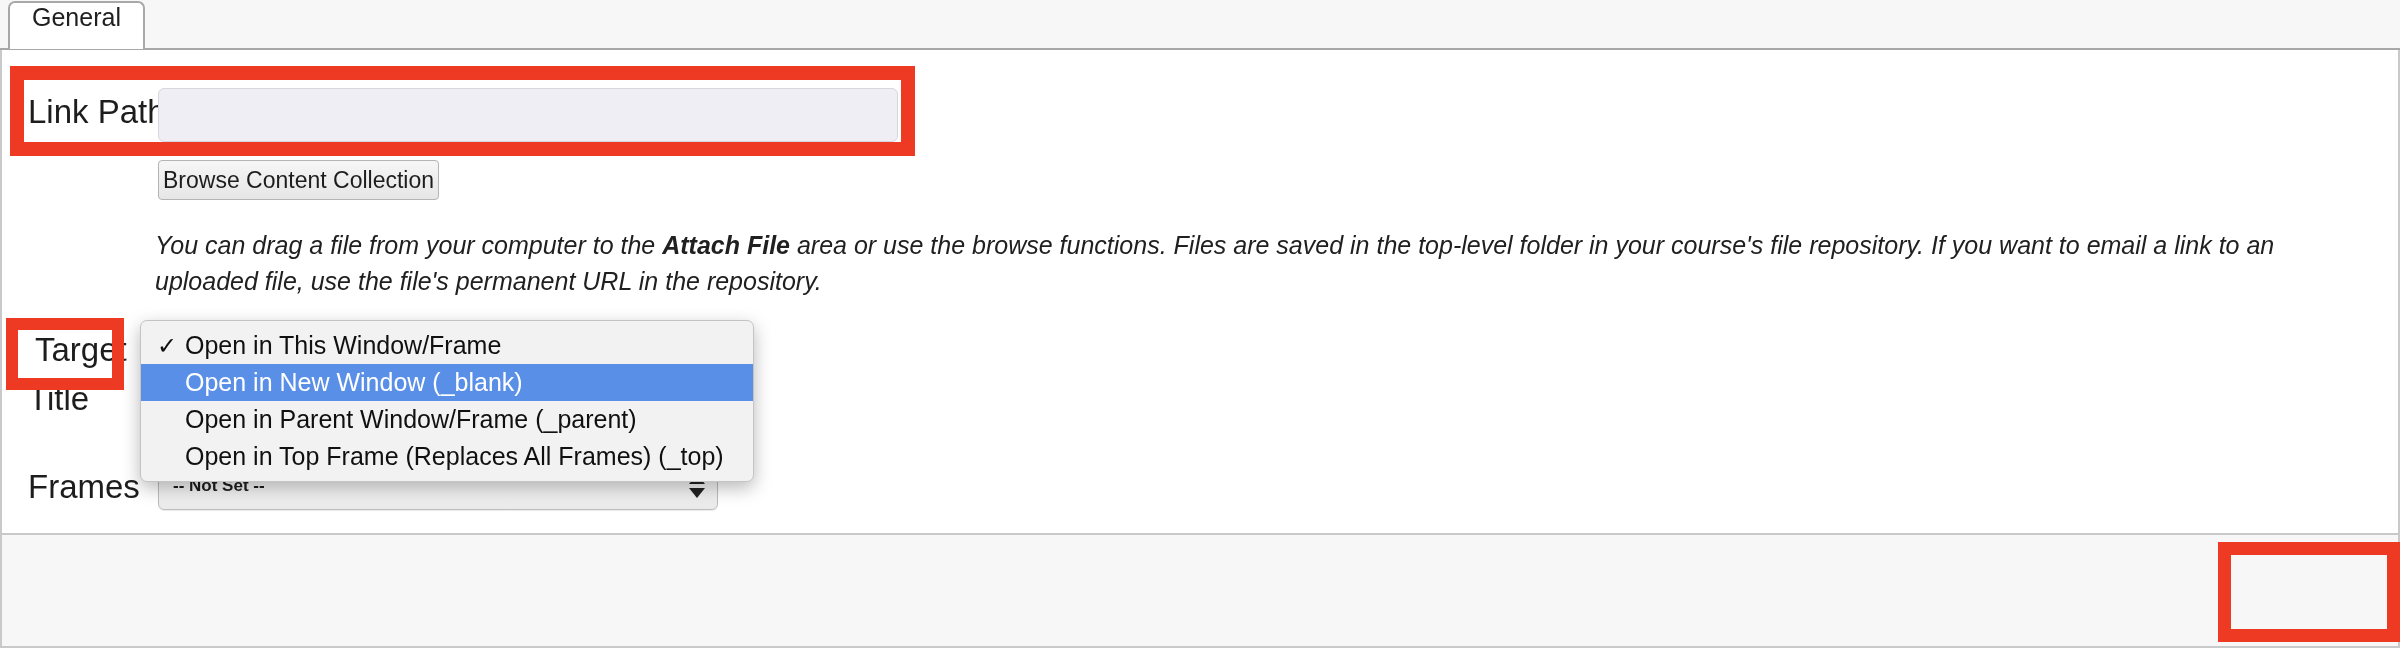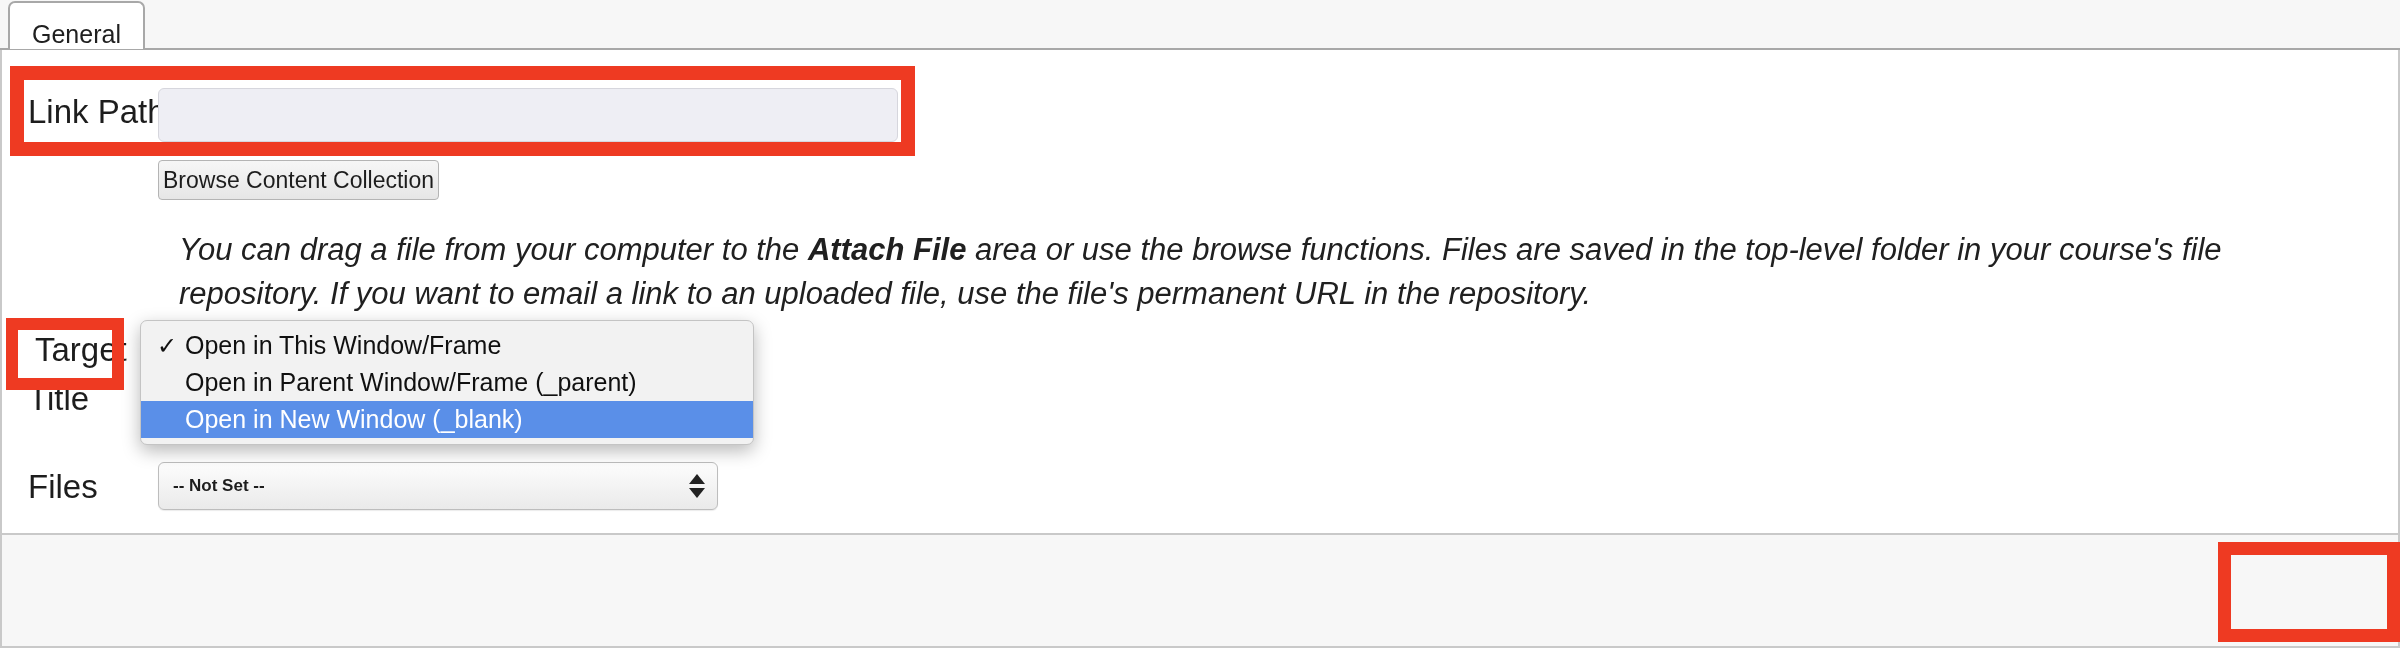--- a/index.html
+++ b/index.html
@@ -43,21 +43,21 @@
     left: 8px; top: 1px;
     height: 48px;
     min-width: 128px;
     padding: 0 22px;
     box-sizing: border-box;
     background: #ffffff;
     border: 2px solid #a8a8a8;
     border-bottom: none;
     border-radius: 7px 7px 0 0;
     display: flex;
-    align-items: flex-end;
+    align-items: flex-start;
     justify-content: center;
     font-size: 25px;
     color: #202020;
     z-index: 3;
   }
 
   
   .panel {
     position: absolute;
     left: 0; top: 50px;
@@ -118,25 +118,24 @@
     display: flex;
     align-items: center;
     font-family: "Liberation Sans", sans-serif;
     cursor: default;
   }
 
   .help-text {
     position: absolute;
     left: 155px; top: 228px;
     width: 2190px;
-    font-size: 31px;
+    font-size: 25px;
     font-style: italic;
     color: #202020;
     line-height: 1.42;
-    margin-left: 24px;
   }
   .help-text b { font-weight: bold; }
 
   
   .title-input {
     position: absolute;
     left: 158px; top: 392px;
     width: 560px; height: 46px;
     background: #ffffff;
     border: 1px solid #cfcfcf;
@@ -273,41 +272,45 @@
     <span>Open in This Window/Frame</span>
     <span class="stepper">
       <span class="up"></span>
         <span class="down"></span>
     </span>
   </div>
 
   <div class="label" id="label-title">Title</div>
   <input class="title-input" id="input-title" type="text" value="" style="">
 
-  <div class="label" id="label-class">Files</div>
+  <div class="label" id="label-class">Frames</div>
   <div class="select-box" id="select-class">
     <span>-- Not Set --</span>
     <span class="stepper">
       <span class="up"></span>
         <span class="down"></span>
     </span>
   </div>
 
   <div class="dropdown" id="target-dropdown">
     <div class="dd-item">
       <span class="dd-check">✓</span>
       <span>Open in This Window/Frame</span>
     </div>
+    <div class="dd-item selected" style="background: rgb(90, 143, 232);">
+      <span class="dd-check"></span>
+      <span>Open in New Window (_blank)</span>
+    </div>
     <div class="dd-item">
       <span class="dd-check"></span>
       <span>Open in Parent Window/Frame (_parent)</span>
     </div>
-    <div class="dd-item selected" style="background: rgb(90, 143, 232);">
+    <div class="dd-item">
       <span class="dd-check"></span>
-      <span>Open in New Window (_blank)</span>
+      <span>Open in Top Frame (Replaces All Frames) (_top)</span>
     </div>
   </div>
 
   <div class="footer">
     
     
   </div>
 
   <div class="hl" id="hl-link-path" style="border-color: rgb(238, 58, 34);"></div>
   <div class="hl" id="hl-target" style="border-color: rgb(238, 58, 34);"></div>

